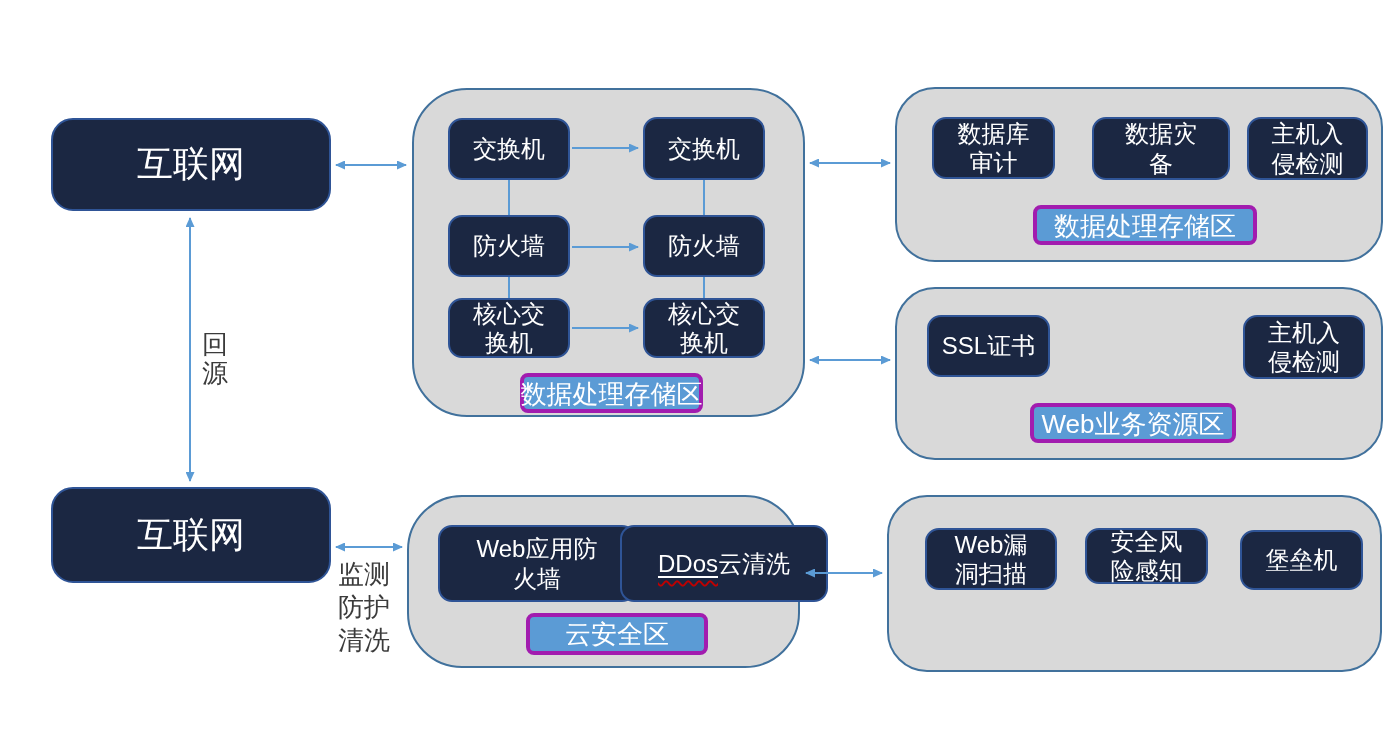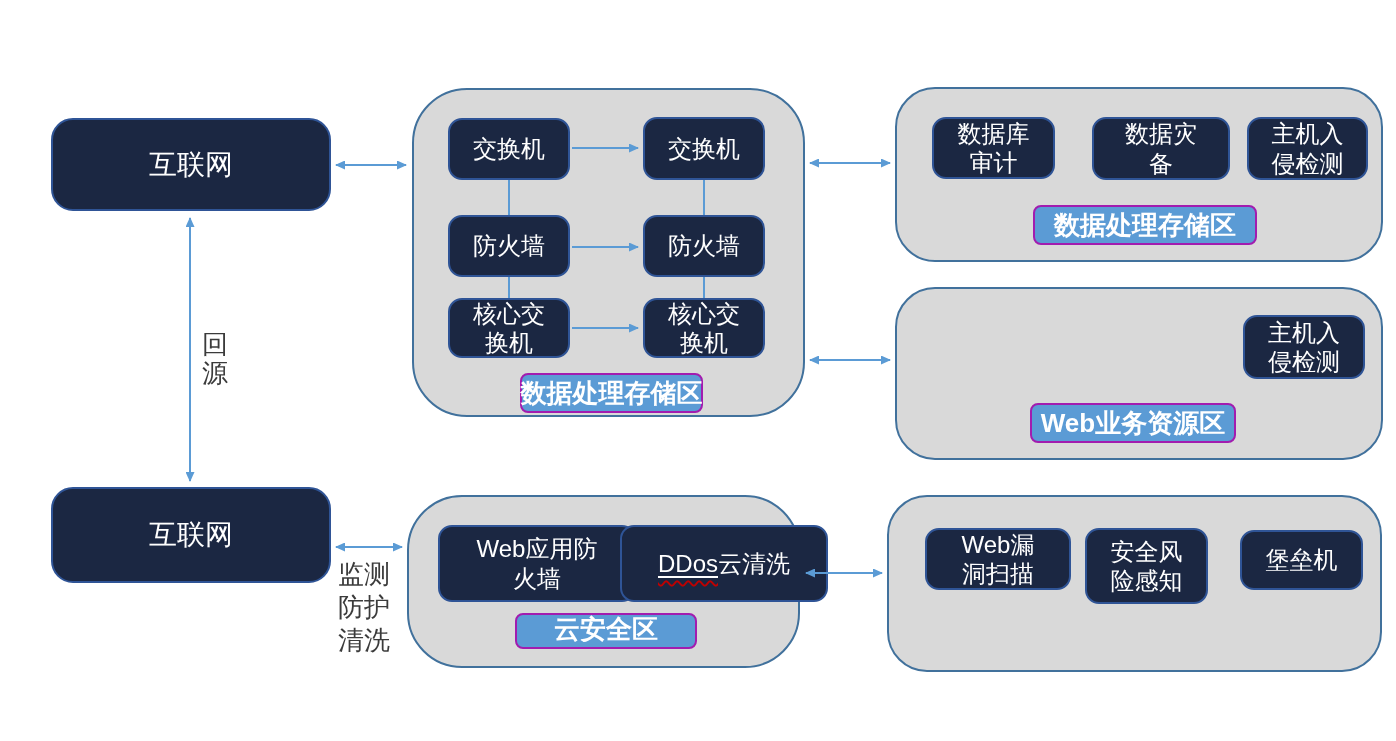--- a/index.html
+++ b/index.html
@@ -5,29 +5,29 @@
   html,body{margin:0;padding:0;background:#ffffff;}
   body{font-family:"Liberation Sans","DejaVu Sans",sans-serif;}
   .canvas{position:relative;width:1396px;height:741px;background:#ffffff;overflow:hidden;}
 
   .zone{position:absolute;background:#D9D9D9;border:2px solid #41719C;box-sizing:border-box;}
   .zone.r55{border-radius:55px;}
   .zone.r40{border-radius:40px;}
 
   .internet{position:absolute;background:#1B2742;border:2px solid #2F5496;border-radius:22px;
     box-sizing:border-box;color:#fff;display:flex;align-items:center;justify-content:center;
-    font-size:28px;}
+    font-size:36px;}
 
   .node{position:absolute;background:#1B2742;border:2px solid #2F5496;border-radius:14px;
     box-sizing:border-box;color:#fff;display:flex;flex-direction:column;align-items:center;
     justify-content:center;font-size:24px;line-height:1.22;text-align:center;}
 
-  .zone-label{position:absolute;background:#5B9BD5;border:2px solid #a21caf;border-radius:8px;
-    box-sizing:border-box;color:#fff;display:flex;align-items:flex-end;justify-content:center;
-    font-size:26px;white-space:nowrap;font-weight:bold;}
+  .zone-label{position:absolute;background:#5B9BD5;border:4px solid #a21caf;border-radius:8px;
+    box-sizing:border-box;color:#fff;display:flex;align-items:flex-start;justify-content:center;
+    font-size:26px;white-space:nowrap;}
 
   .annotation{position:absolute;color:#3B3B3B;font-size:26px;line-height:1.27;}
   .annotation .ln{display:block;}
   .annotation.tight{line-height:1.12;}
 
   .arrows{position:absolute;left:0;top:0;z-index:6;pointer-events:none;}
   .zone{z-index:1;}
   .node,.internet,.zone-label,.annotation{z-index:4;}
 
   .ddos-underline{text-decoration:underline;text-decoration-thickness:2px;text-underline-offset:4px;}
@@ -82,48 +82,51 @@
   </div>
   <div class="node" style="left:1247px;top:117px;width:121px;height:63px">
     <span>主机入</span>
     <span>侵检测</span>
   </div>
   <div class="zone-label" style="left:1033px;top:205px;width:224px;height:40px">
     <span>数据处理存储区</span>
   </div>
 
   <div class="zone r40" style="left:895px;top:287px;width:488px;height:173px"></div>
+  <div class="node" style="left:927px;top:315px;width:123px;height:62px">
+    <span>SSL证书</span>
+  </div>
   <div class="node" style="left:1243px;top:315px;width:122px;height:64px">
     <span>主机入</span>
     <span>侵检测</span>
   </div>
   <div class="zone-label" style="left:1030px;top:403px;width:206px;height:40px">
     <span>Web业务资源区</span>
   </div>
 
   <div class="zone r55" style="left:407px;top:495px;width:393px;height:173px"></div>
   <div class="node" style="left:438px;top:525px;width:198px;height:77px">
     <span>Web应用防</span>
     <span>火墙</span>
   </div>
   <div class="node" style="left:620px;top:525px;width:208px;height:77px">
     <span>
       <span class="ddos-underline"><span class="ddos-squiggle">DDos</span></span><span>云清洗</span>
     </span>
   </div>
-  <div class="zone-label" style="left:515px;top:613px;width:182px;height:36px">
+  <div class="zone-label" style="left:526px;top:613px;width:182px;height:42px">
     <span>云安全区</span>
   </div>
 
   <div class="zone r40" style="left:887px;top:495px;width:495px;height:177px"></div>
-  <div class="node" style="left:925px;top:528px;width:146px;height:62px">
+  <div class="node" style="left:925px;top:528px;width:132px;height:62px">
     <span>Web漏</span>
     <span>洞扫描</span>
   </div>
-  <div class="node" style="left:1085px;top:528px;width:123px;height:76px">
+  <div class="node" style="left:1085px;top:528px;width:123px;height:56px">
     <span>安全风</span>
     <span>险感知</span>
   </div>
   <div class="node" style="left:1240px;top:530px;width:123px;height:60px">
     <span>堡垒机</span>
   </div>
 
   <div class="annotation tight" style="left:202px;top:330px">
     <span class="ln">回</span>
     <span class="ln">源</span>

